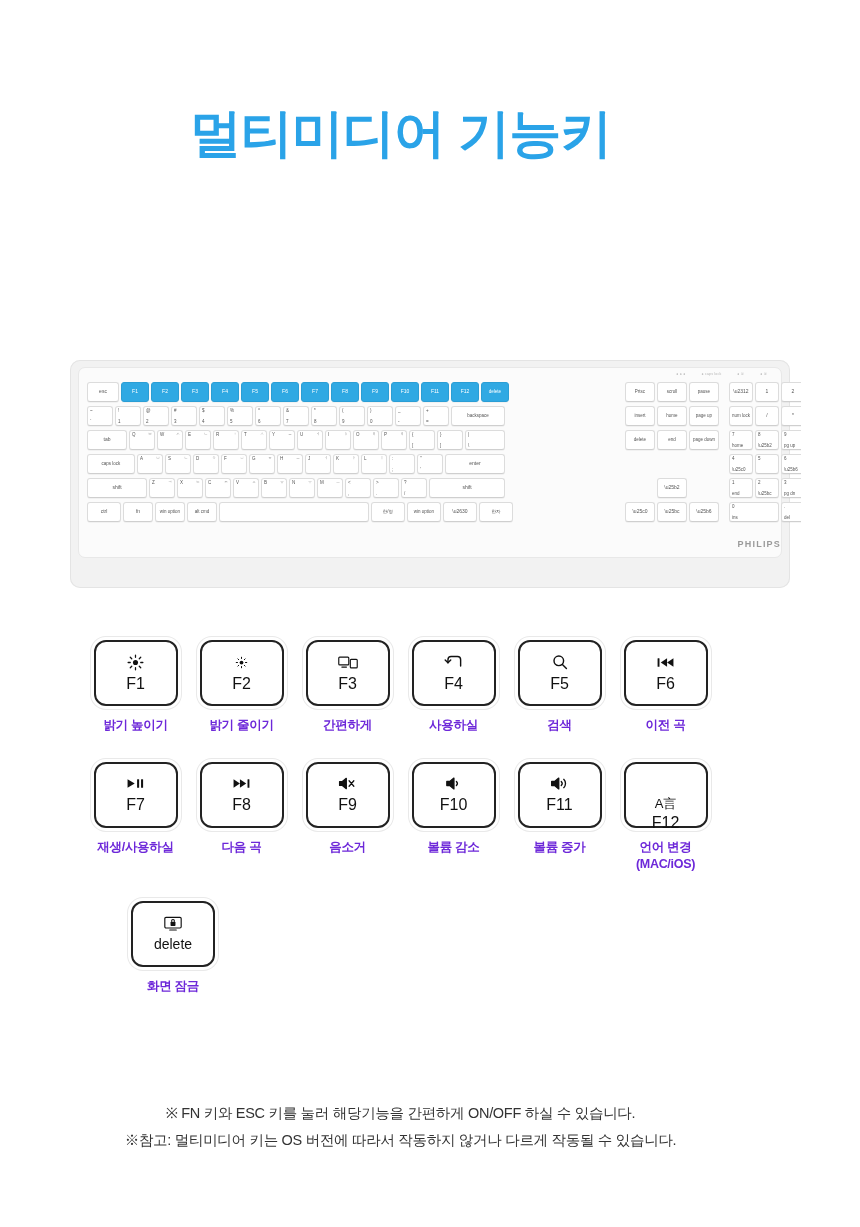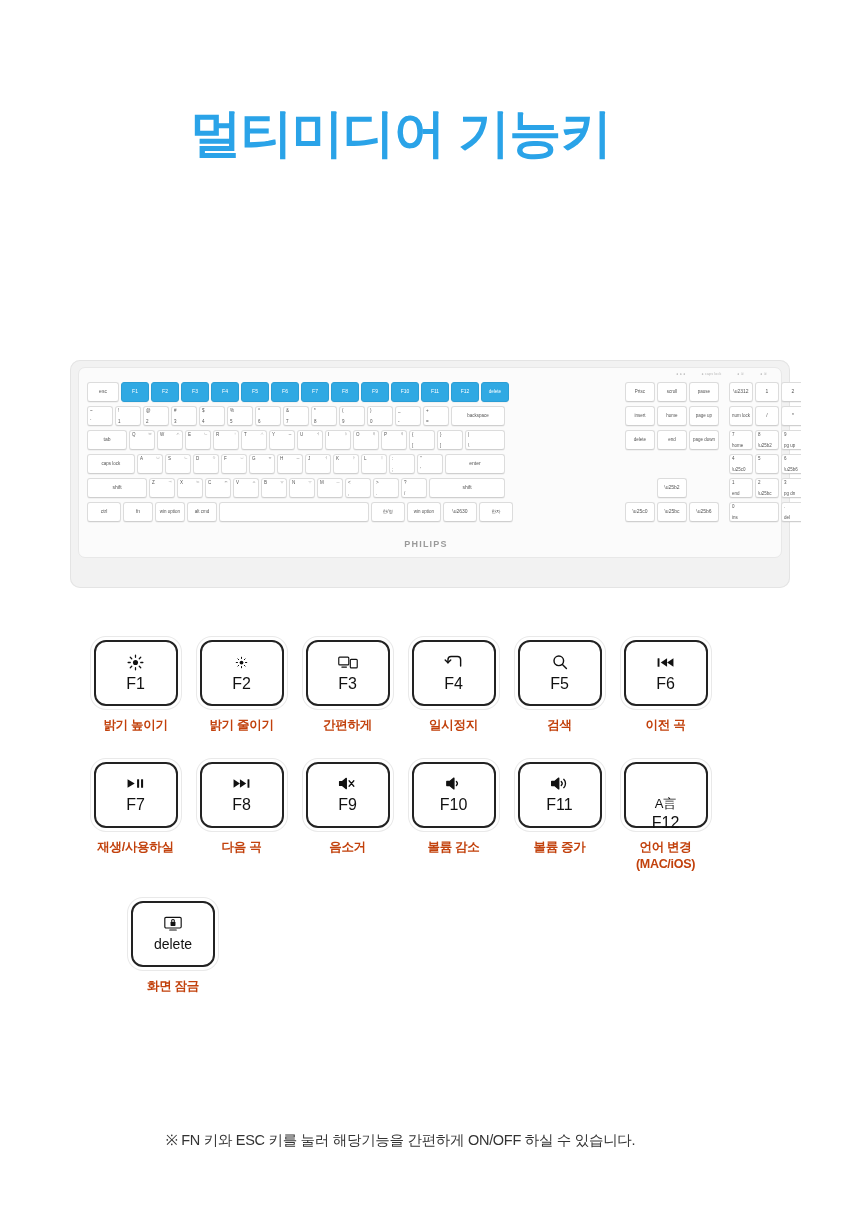--- a/index.html
+++ b/index.html
@@ -41,22 +41,22 @@
     border-radius: 10px;
     box-shadow: inset 0 0 0 1px #e4e4e4;
   }
   .kb-body {
     position: absolute; left: 8px; top: 7px; right: 8px; bottom: 30px;
     background: #fbfbfb;
     border-radius: 7px;
     border: 1px solid #e8e8e8;
   }
   .brand {
-    position: absolute; left: 0; right: 8px; bottom: 8px;
-    text-align: center;
+    position: absolute; left: 0; right: 0; bottom: 8px;
+    text-align: right;
     font-size: 9px;
     font-weight: bold;
     letter-spacing: 1.2px;
     color: #9a9a9a;
   }
   .krow { position: absolute; display: flex; gap: 2px; }
   .key {
     background: #fff;
     border: 1px solid #dcdcdc;
     border-bottom-color: #cfcfcf;
@@ -101,21 +101,21 @@
     box-shadow: 0 0 0 3px #fff, 0 0 0 4px #e9e9e9;
   }
   .fkey .glyph { font-size: 15px; line-height: 1; color: #111; height: 17px; display: flex; align-items: center; }
   .fkey .glyph svg { display: block; }
   .fkey .lbl { font-size: 16px; font-weight: 500; color: #111; }
   .fkey.del .lbl { font-size: 14px; }
   .caption {
     text-align: center;
     font-size: 12.5px;
     font-weight: bold;
-    color: #c2410c;
+    color: #6d28d9;
     margin-top: 11px;
     line-height: 1.35;
     letter-spacing: -0.3px;
   }
 
   
   .notes { position: absolute; left: 0; right: 0; bottom: 72px; text-align: center; }
   .note { font-size: 14.5px; color: #333; letter-spacing: -0.3px; line-height: 1.9; }
 </style>
 </head>
@@ -612,21 +612,21 @@
       <div class="lcell">
         <div class="fkey">
           <span class="glyph">
             <svg width="19" height="16" viewBox="0 0 24 20" fill="none" stroke="#111" stroke-width="1.8" stroke-linecap="round" stroke-linejoin="round">
               <path d="M5 11V7a4 4 0 0 1 4-4h8a4 4 0 0 1 4 4v8"></path>
               <path d="M1.5 7.5L5 11l3.5-3.5"></path>
             </svg>
           </span>
           <span class="lbl">F4</span>
         </div>
-        <div class="caption">일시정지</div>
+        <div class="caption">사용하실</div>
       </div>
 
       <div class="lcell">
         <div class="fkey">
           <span class="glyph">
             <svg width="16" height="16" viewBox="0 0 20 20" fill="none" stroke="#111" stroke-width="1.8" stroke-linecap="round">
               <circle cx="8.5" cy="8.5" r="6"></circle>
               <path d="M13 13l5 5"></path>
             </svg>
           </span>
@@ -743,15 +743,16 @@
           </span>
           <span class="lbl">delete</span>
         </div>
         <div class="caption">화면 잠금</div>
       </div>
     </div>
   </div>
 
   <div class="notes">
     <div class="note">※ FN 키와 ESC 키를 눌러 해당기능을 간편하게 ON/OFF 하실 수 있습니다.</div>
+    <div class="note">※참고: 멀티미디어 키는 OS 버전에 따라서 작동하지 않거나 다르게 작동될 수 있습니다.</div>
   </div>
 
 </div>
 
 </body></html>

